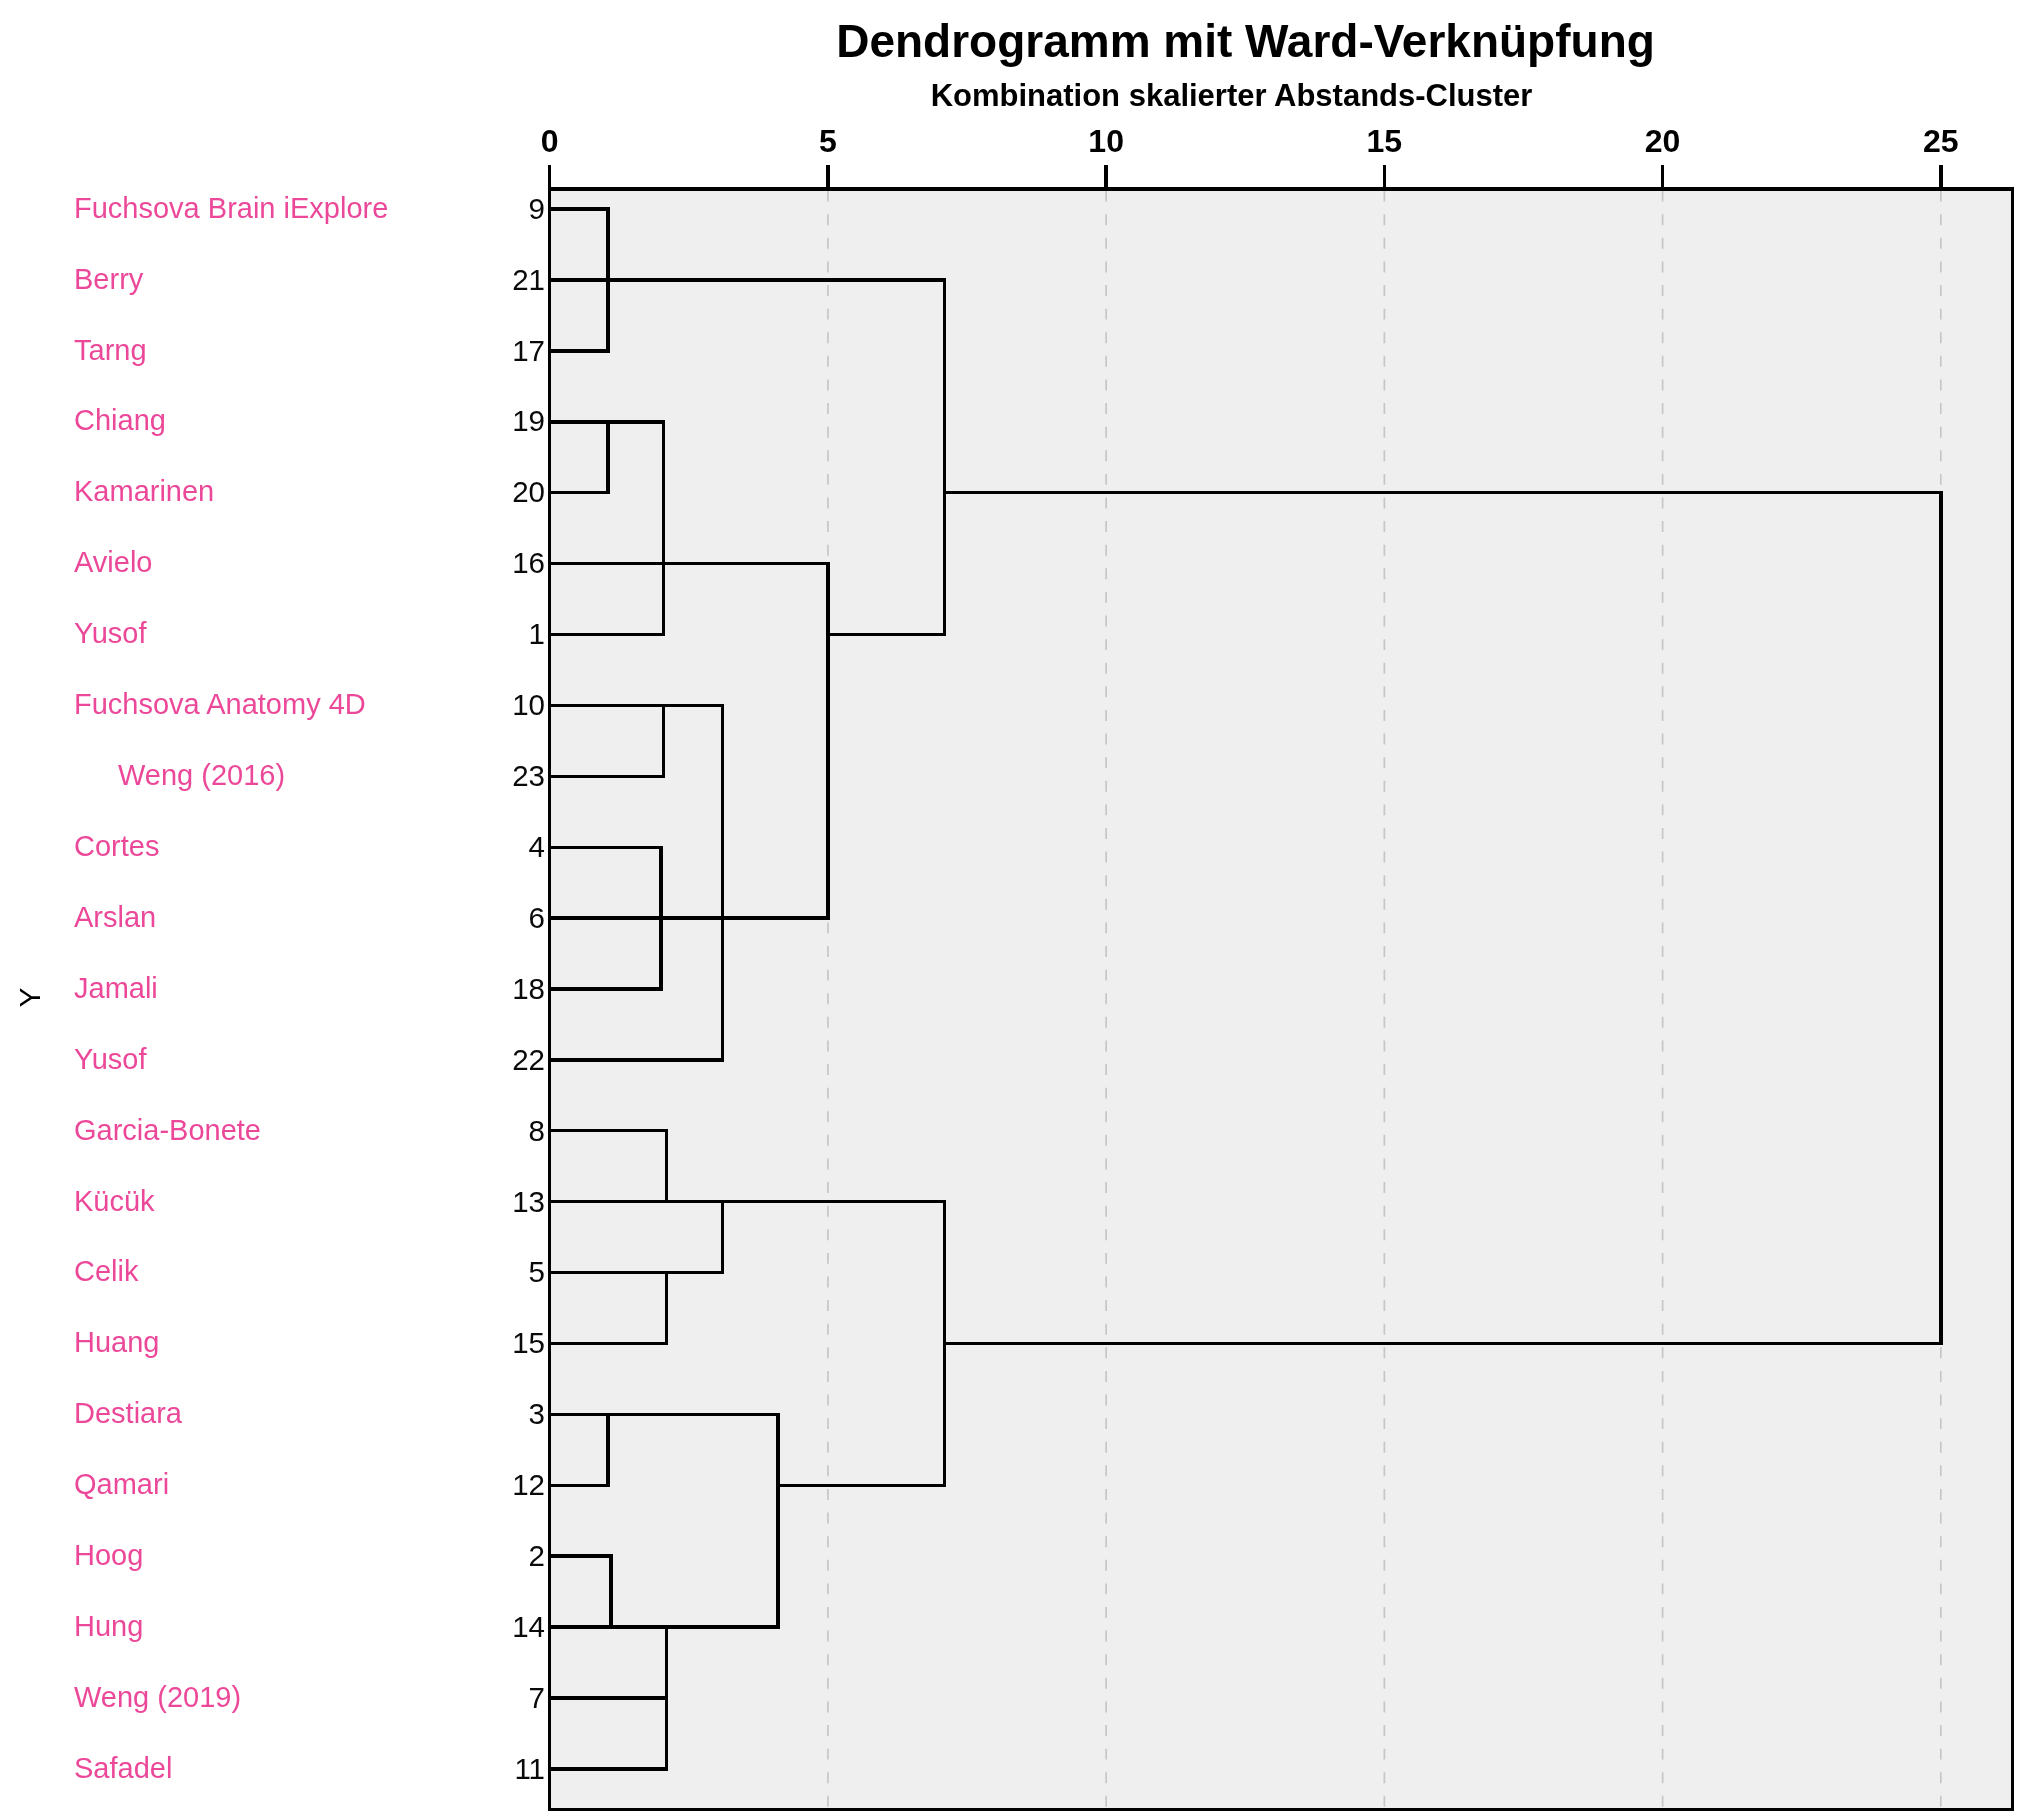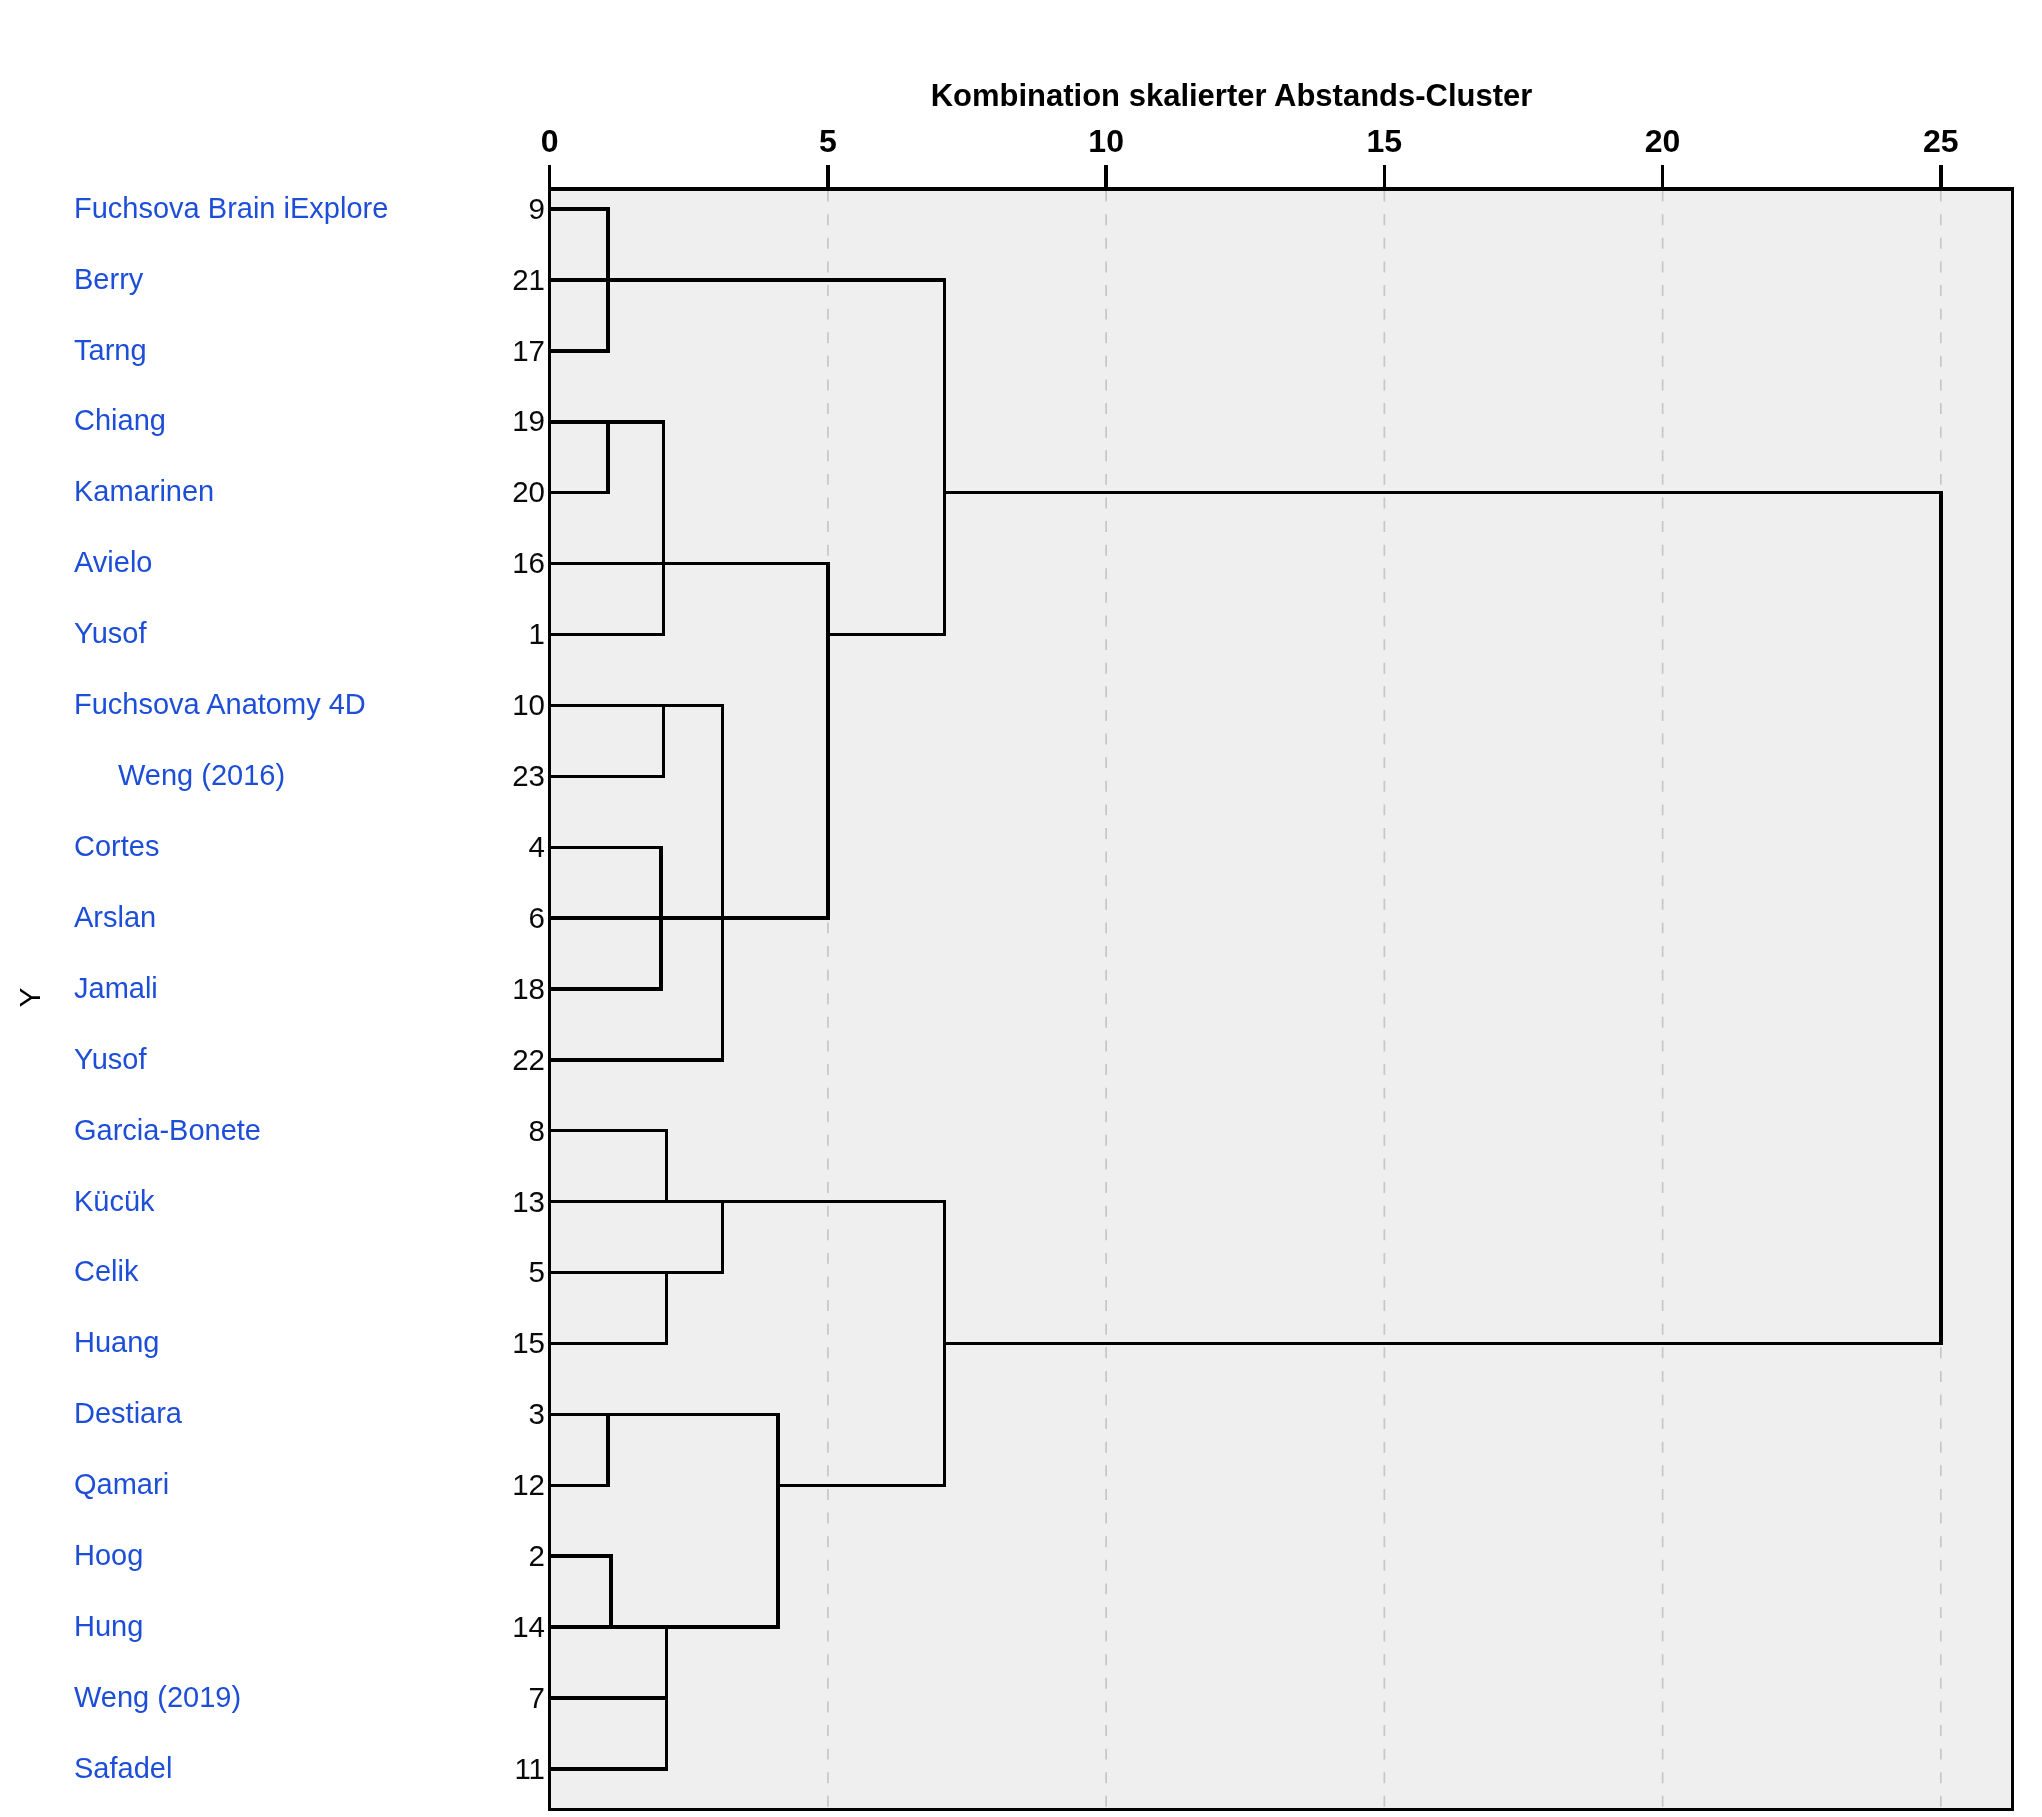--- a/index.html
+++ b/index.html
@@ -19,32 +19,33 @@
     position:absolute;left:536px;top:78px;width:1391px;
     text-align:center;font-size:31px;font-weight:bold;
   }
   .ylabel{
     position:absolute;left:6.7px;top:978px;width:51px;height:39px;
     font-size:30px;font-weight:400;text-align:center;
     transform:rotate(-90deg);
   }
   .leaf-name{
     position:absolute;left:74px;height:37px;line-height:37px;
-    font-size:29px;font-weight:400;white-space:nowrap;color:#1d4ed8;
+    font-size:29px;font-weight:400;white-space:nowrap;color:#ec4899;
   }
   .leaf-num{
     position:absolute;left:354px;width:191px;height:37px;line-height:37px;
     font-size:29.5px;font-weight:400;text-align:right;color:#0a0a0a;
   }
   svg#plot{position:absolute;left:0;top:0;}
 </style>
 </head>
 <body>
 
 <div class="canvas">
+  <div class="title">Dendrogramm mit Ward-Verknüpfung</div>
   <div class="subtitle">Kombination skalierter Abstands-Cluster</div>
   <div class="ylabel">Y</div>
   <div id="leaf-labels">
       <div class="leaf-name" style="top: 190px;">Fuchsova Brain iExplore</div>
       <div class="leaf-num" style="top: 190px;">9</div>
       <div class="leaf-name" style="top: 261px;">Berry</div>
       <div class="leaf-num" style="top: 261px;">21</div>
       <div class="leaf-name" style="top: 332px;">Tarng</div>
       <div class="leaf-num" style="top: 332px;">17</div>
       <div class="leaf-name" style="top: 402px;">Chiang</div>

